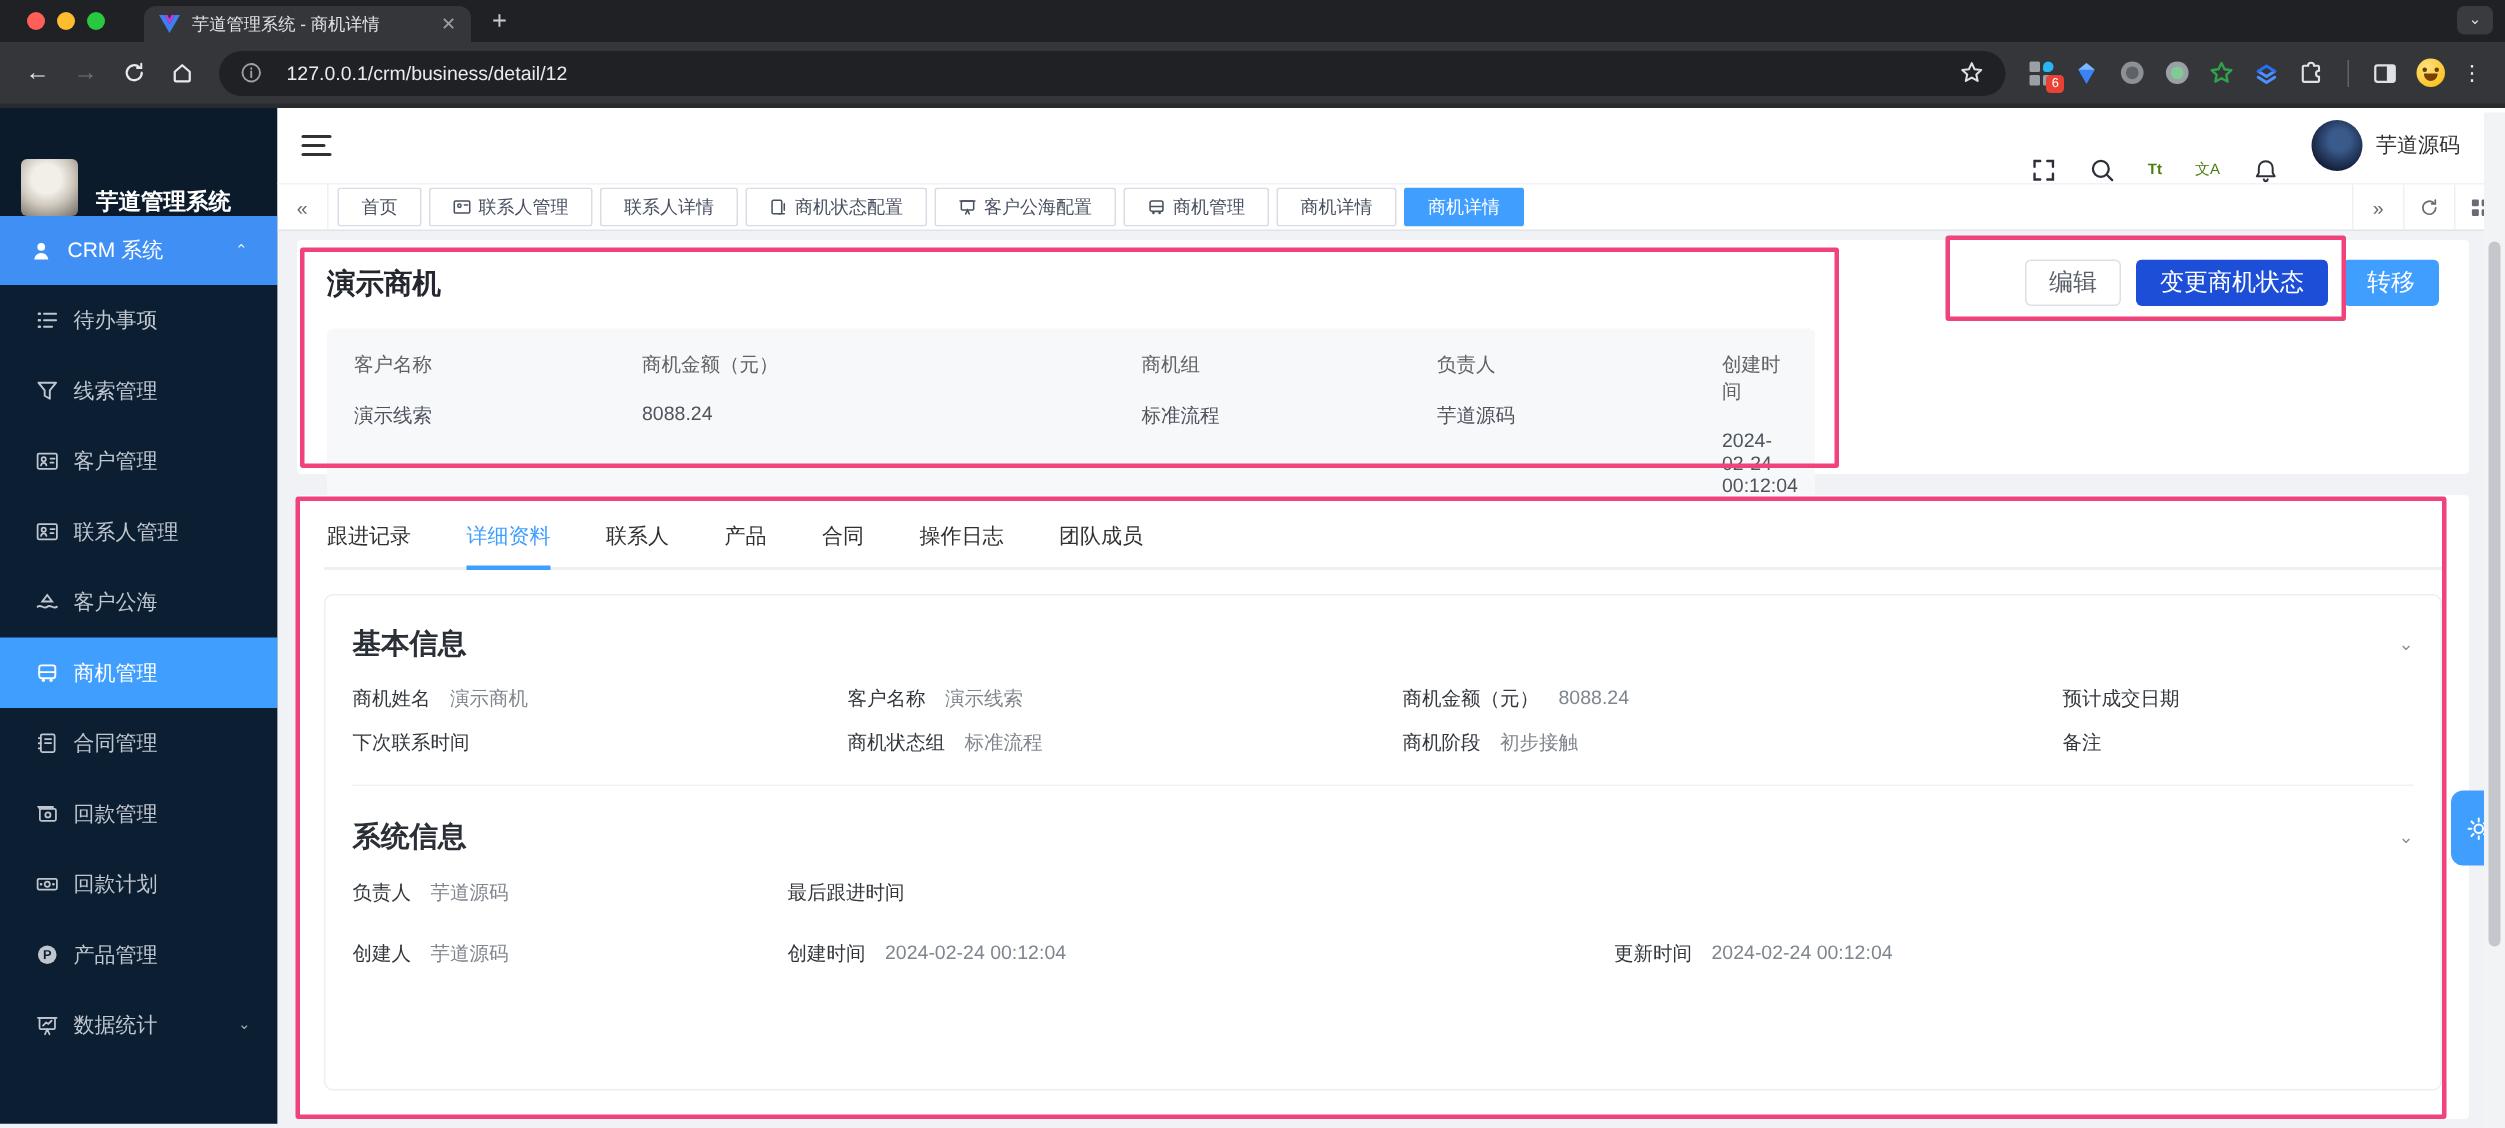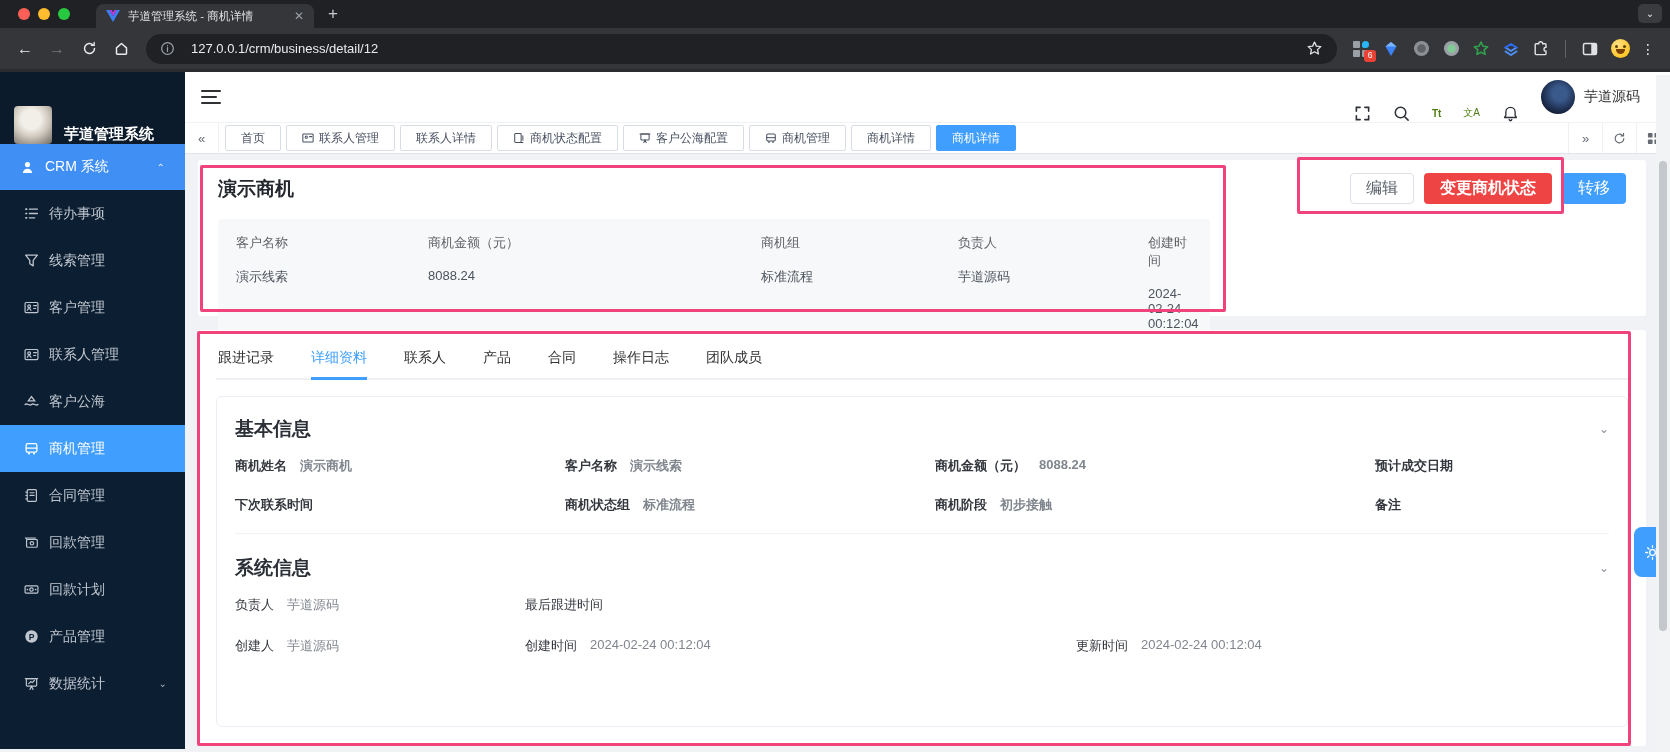--- a/index.html
+++ b/index.html
@@ -75,35 +75,35 @@
   .tag-right { margin-left:auto; display:flex; height:100%; }
 
   
   .content { flex:1; padding:6px 24px 0 13px; background:#f0f2f5; overflow:hidden; }
   .header-card { background:#fff; border-radius:3px; height:156px; padding:13px 20px 0; }
   .title-row { display:flex; align-items:center; }
   .page-title { font-size:19px; font-weight:bold; color:#24282e; }
   .hbtns { margin-left:auto; display:flex; gap:10px; }
   .btn { height:31px; padding:0 15px; border-radius:4px; font-size:16px; display:flex; align-items:center; border:1px solid transparent; }
   .btn.plain { background:#fff; border-color:#dcdfe6; color:#5a6068; }
-  .btn.green { background:#ef4444; color:#fff;font-weight:bold; }
+  .btn.green { background:#1d4ed8; color:#fff; }
   .btn.blue { background:#409eff; color:#fff; }
   .info-panel { margin-top:15px; background:#f7f8fa; border-radius:4px; padding:15px 18px; width:992px; display:grid; grid-template-columns:192px 333px 197px 190px 1fr; row-gap:0; }
   .ifield .flab { font-size:13px; color:#606266; margin-bottom:16px; }
   .ifield .fval { font-size:13px; color:#4d545c; }
 
   .detail-card { margin-top:14px; background:#fff; border-radius:3px; height:416px; padding:8px 18px 0; }
   .dtabs { display:flex; gap:37px; border-bottom:2px solid #eef0f4; padding:0 2px; }
   .dtab { font-size:14px; color:#303133; padding:11px 0 10px; border-bottom:3px solid transparent; margin-bottom:-2.5px; }
   .dtab.active { color:#409eff; border-bottom-color:#409eff; }
   .inner-card { margin-top:16px; border:1px solid #ebeef5; border-radius:6px; height:331px; padding:13px 18px 0; }
   .sec-head { display:flex; align-items:center; padding:6px 0 15px; }
   .sec-title { font-size:19px; font-weight:bold; color:#2b2f36; }
   .sec-chev { margin-left:auto; color:#8a9099; font-size:12px; }
-  .basic-grid { display:grid; grid-template-columns:330px 370px 440px 1fr; row-gap:21px;font-weight:bold; }
+  .basic-grid { display:grid; grid-template-columns:330px 370px 440px 1fr; row-gap:11px; }
   .sys-grid { display:grid; grid-template-columns:290px 551px 1fr; row-gap:23px; }
   .dfield { font-size:13px; display:flex; gap:13px; white-space:nowrap; }
   .dlab { color:#33373d; }
   .dval { color:#80868e; }
   .divider { height:1px; background:#f0f2f5; margin:19px 0 15px; }
 
   
   .anno { position:absolute; border:3px solid #f0437c; border-radius:2px; pointer-events:none; z-index:40; }
   .anno1 { left:200px; top:165px; width:1026px; height:147px; }
   .anno2 { left:1297px; top:157px; width:267px; height:57px; }

